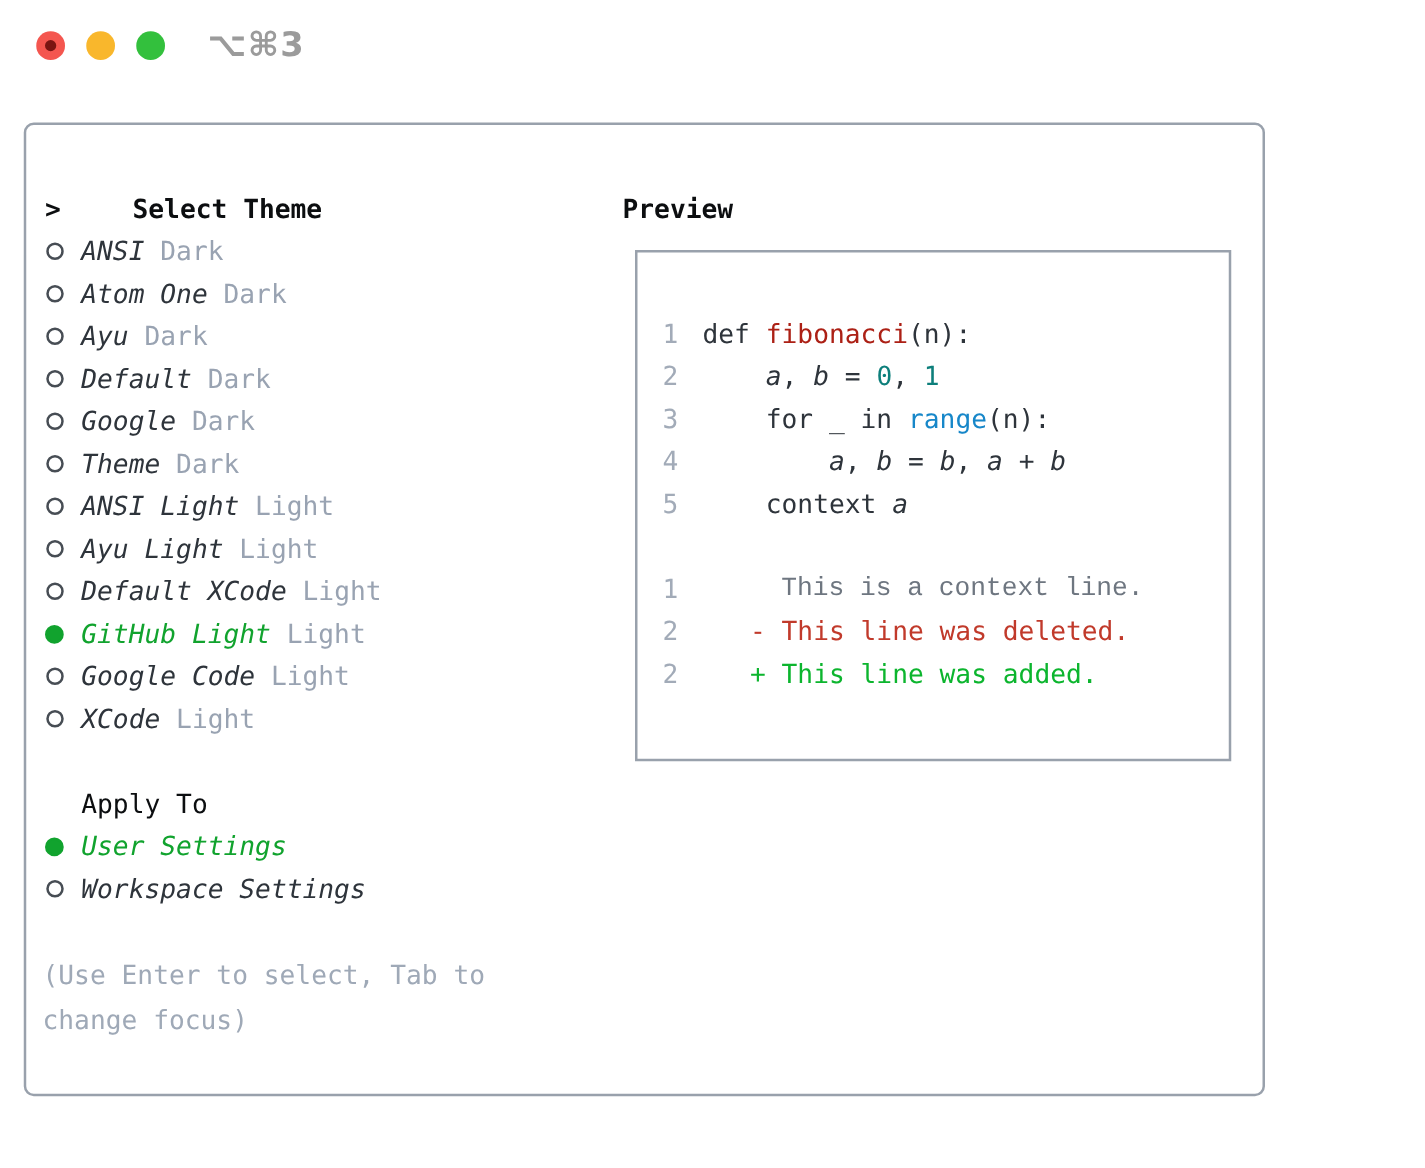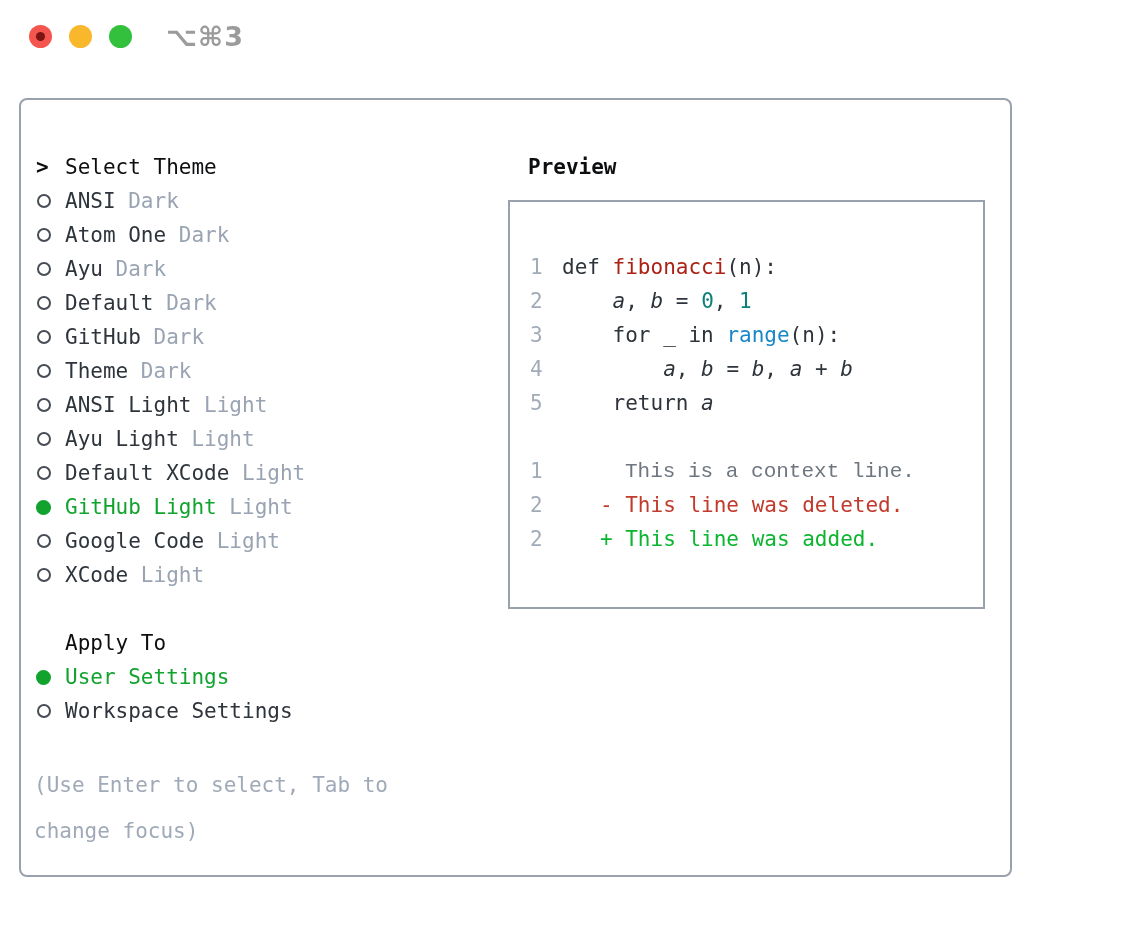--- a/index.html
+++ b/index.html
@@ -32,28 +32,28 @@
     border:2px solid var(--c-border);border-radius:8px;box-sizing:border-box;
     background:#fff;
   }
   .leftcol{position:absolute;left:34px;top:150px;width:440px;font-size:21px;color:var(--c-dark);}
   .row{height:34px;display:flex;align-items:center;white-space:pre;}
   .bullet-col{width:31px;flex:none;display:flex;align-items:center;}
   .caret{font-weight:bold;color:var(--c-black);padding-left:2px;}
   .radio{width:14px;height:14px;border:2px solid #474d54;border-radius:50%;
     box-sizing:border-box;margin-left:3px;background:transparent;}
   .radio.sel{background:var(--c-green);border-color:var(--c-green);width:15px;height:15px;margin-left:2px;}
-  .title-text{font-weight:normal;color:var(--c-black);}
-  .name{color:var(--c-dark);}
+  .title-text{font-weight:bold;color:var(--c-black);margin-left:41px;}
+  .name{color:var(--c-dark);font-style:italic;}
   .name.sel{color:var(--c-green);}
   .variant{color:var(--c-muted);}
   .spacer{height:34px;}
-  .hint{width:404px;line-height:46px;color:var(--c-hint);white-space:normal;}
+  .hint{width:404px;line-height:36px;color:var(--c-hint);white-space:normal;}
   .preview-title{
-    position:absolute;left:528px;top:150px;height:34px;line-height:34px;
+    position:absolute;left:498px;top:150px;height:34px;line-height:34px;
     font-size:21px;font-weight:bold;color:var(--c-black);
   }
   .preview-box{
     position:absolute;left:508px;top:200px;width:477px;height:409px;
     border:2px solid var(--c-border);box-sizing:border-box;
     padding:48px 0 0 20px;font-size:21px;background:#fff;overflow:hidden;
   }
   .code-line{height:34px;display:flex;align-items:center;white-space:pre;}
   .ln{width:32px;flex:none;color:var(--c-lineno);}
   .tok-plain{color:var(--c-dark);}
@@ -85,21 +85,21 @@
   <div class="leftcol">
     <div class="row">
       <span class="bullet-col"><span class="caret">&gt;</span></span>
       <span class="title-text">Select Theme</span>
     </div>
     <div id="theme-list">
         <div class="row"><span class="bullet-col"><span class="radio"></span></span><span class="name">ANSI</span><span class="variant"> Dark</span></div>
         <div class="row"><span class="bullet-col"><span class="radio"></span></span><span class="name">Atom One</span><span class="variant"> Dark</span></div>
         <div class="row"><span class="bullet-col"><span class="radio"></span></span><span class="name">Ayu</span><span class="variant"> Dark</span></div>
         <div class="row"><span class="bullet-col"><span class="radio"></span></span><span class="name">Default</span><span class="variant"> Dark</span></div>
-        <div class="row"><span class="bullet-col"><span class="radio"></span></span><span class="name">GitHub</span><span class="variant"> Dark</span></div>
+        <div class="row"><span class="bullet-col"><span class="radio"></span></span><span class="name">Google</span><span class="variant"> Dark</span></div>
         <div class="row"><span class="bullet-col"><span class="radio"></span></span><span class="name">Theme</span><span class="variant"> Dark</span></div>
         <div class="row"><span class="bullet-col"><span class="radio"></span></span><span class="name">ANSI Light</span><span class="variant"> Light</span></div>
         <div class="row"><span class="bullet-col"><span class="radio"></span></span><span class="name">Ayu Light</span><span class="variant"> Light</span></div>
         <div class="row"><span class="bullet-col"><span class="radio"></span></span><span class="name">Default XCode</span><span class="variant"> Light</span></div>
         <div class="row"><span class="bullet-col"><span class="radio sel"></span></span><span class="name sel">GitHub Light</span><span class="variant"> Light</span></div>
         <div class="row"><span class="bullet-col"><span class="radio"></span></span><span class="name">Google Code</span><span class="variant"> Light</span></div>
         <div class="row"><span class="bullet-col"><span class="radio"></span></span><span class="name">XCode</span><span class="variant"> Light</span></div>
       </div>
     <div class="spacer"></div>
     <div class="row">
@@ -115,21 +115,21 @@
   </div>
 
   <div class="preview-title">Preview</div>
 
   <div class="preview-box">
     <div id="code-lines">
         <div class="code-line"><span class="ln">1</span><span class="tok-plain">def </span><span class="tok-fn">fibonacci</span><span class="tok-plain">(n):</span></div>
         <div class="code-line"><span class="ln">2</span><span class="tok-plain">    </span><span class="tok-var">a</span><span class="tok-plain">, </span><span class="tok-var">b</span><span class="tok-plain"> = </span><span class="tok-num">0</span><span class="tok-plain">, </span><span class="tok-num">1</span></div>
         <div class="code-line"><span class="ln">3</span><span class="tok-plain">    for _ in </span><span class="tok-builtin">range</span><span class="tok-plain">(n):</span></div>
         <div class="code-line"><span class="ln">4</span><span class="tok-plain">        </span><span class="tok-var">a</span><span class="tok-plain">, </span><span class="tok-var">b</span><span class="tok-plain"> = </span><span class="tok-var">b</span><span class="tok-plain">, </span><span class="tok-var">a</span><span class="tok-plain"> + </span><span class="tok-var">b</span></div>
-        <div class="code-line"><span class="ln">5</span><span class="tok-plain">    return </span><span class="tok-var">a</span></div>
+        <div class="code-line"><span class="ln">5</span><span class="tok-plain">    context </span><span class="tok-var">a</span></div>
         <div class="code-line"><span class="ln"></span></div>
         <div class="code-line"><span class="ln">1</span><span class="tok-ctx">     This is a context line.</span></div>
         <div class="code-line"><span class="ln">2</span><span class="tok-del">   - This line was deleted.</span></div>
         <div class="code-line"><span class="ln">2</span><span class="tok-add">   + This line was added.</span></div>
       </div>
   </div>
 
 </div>
 
 </body></html>

